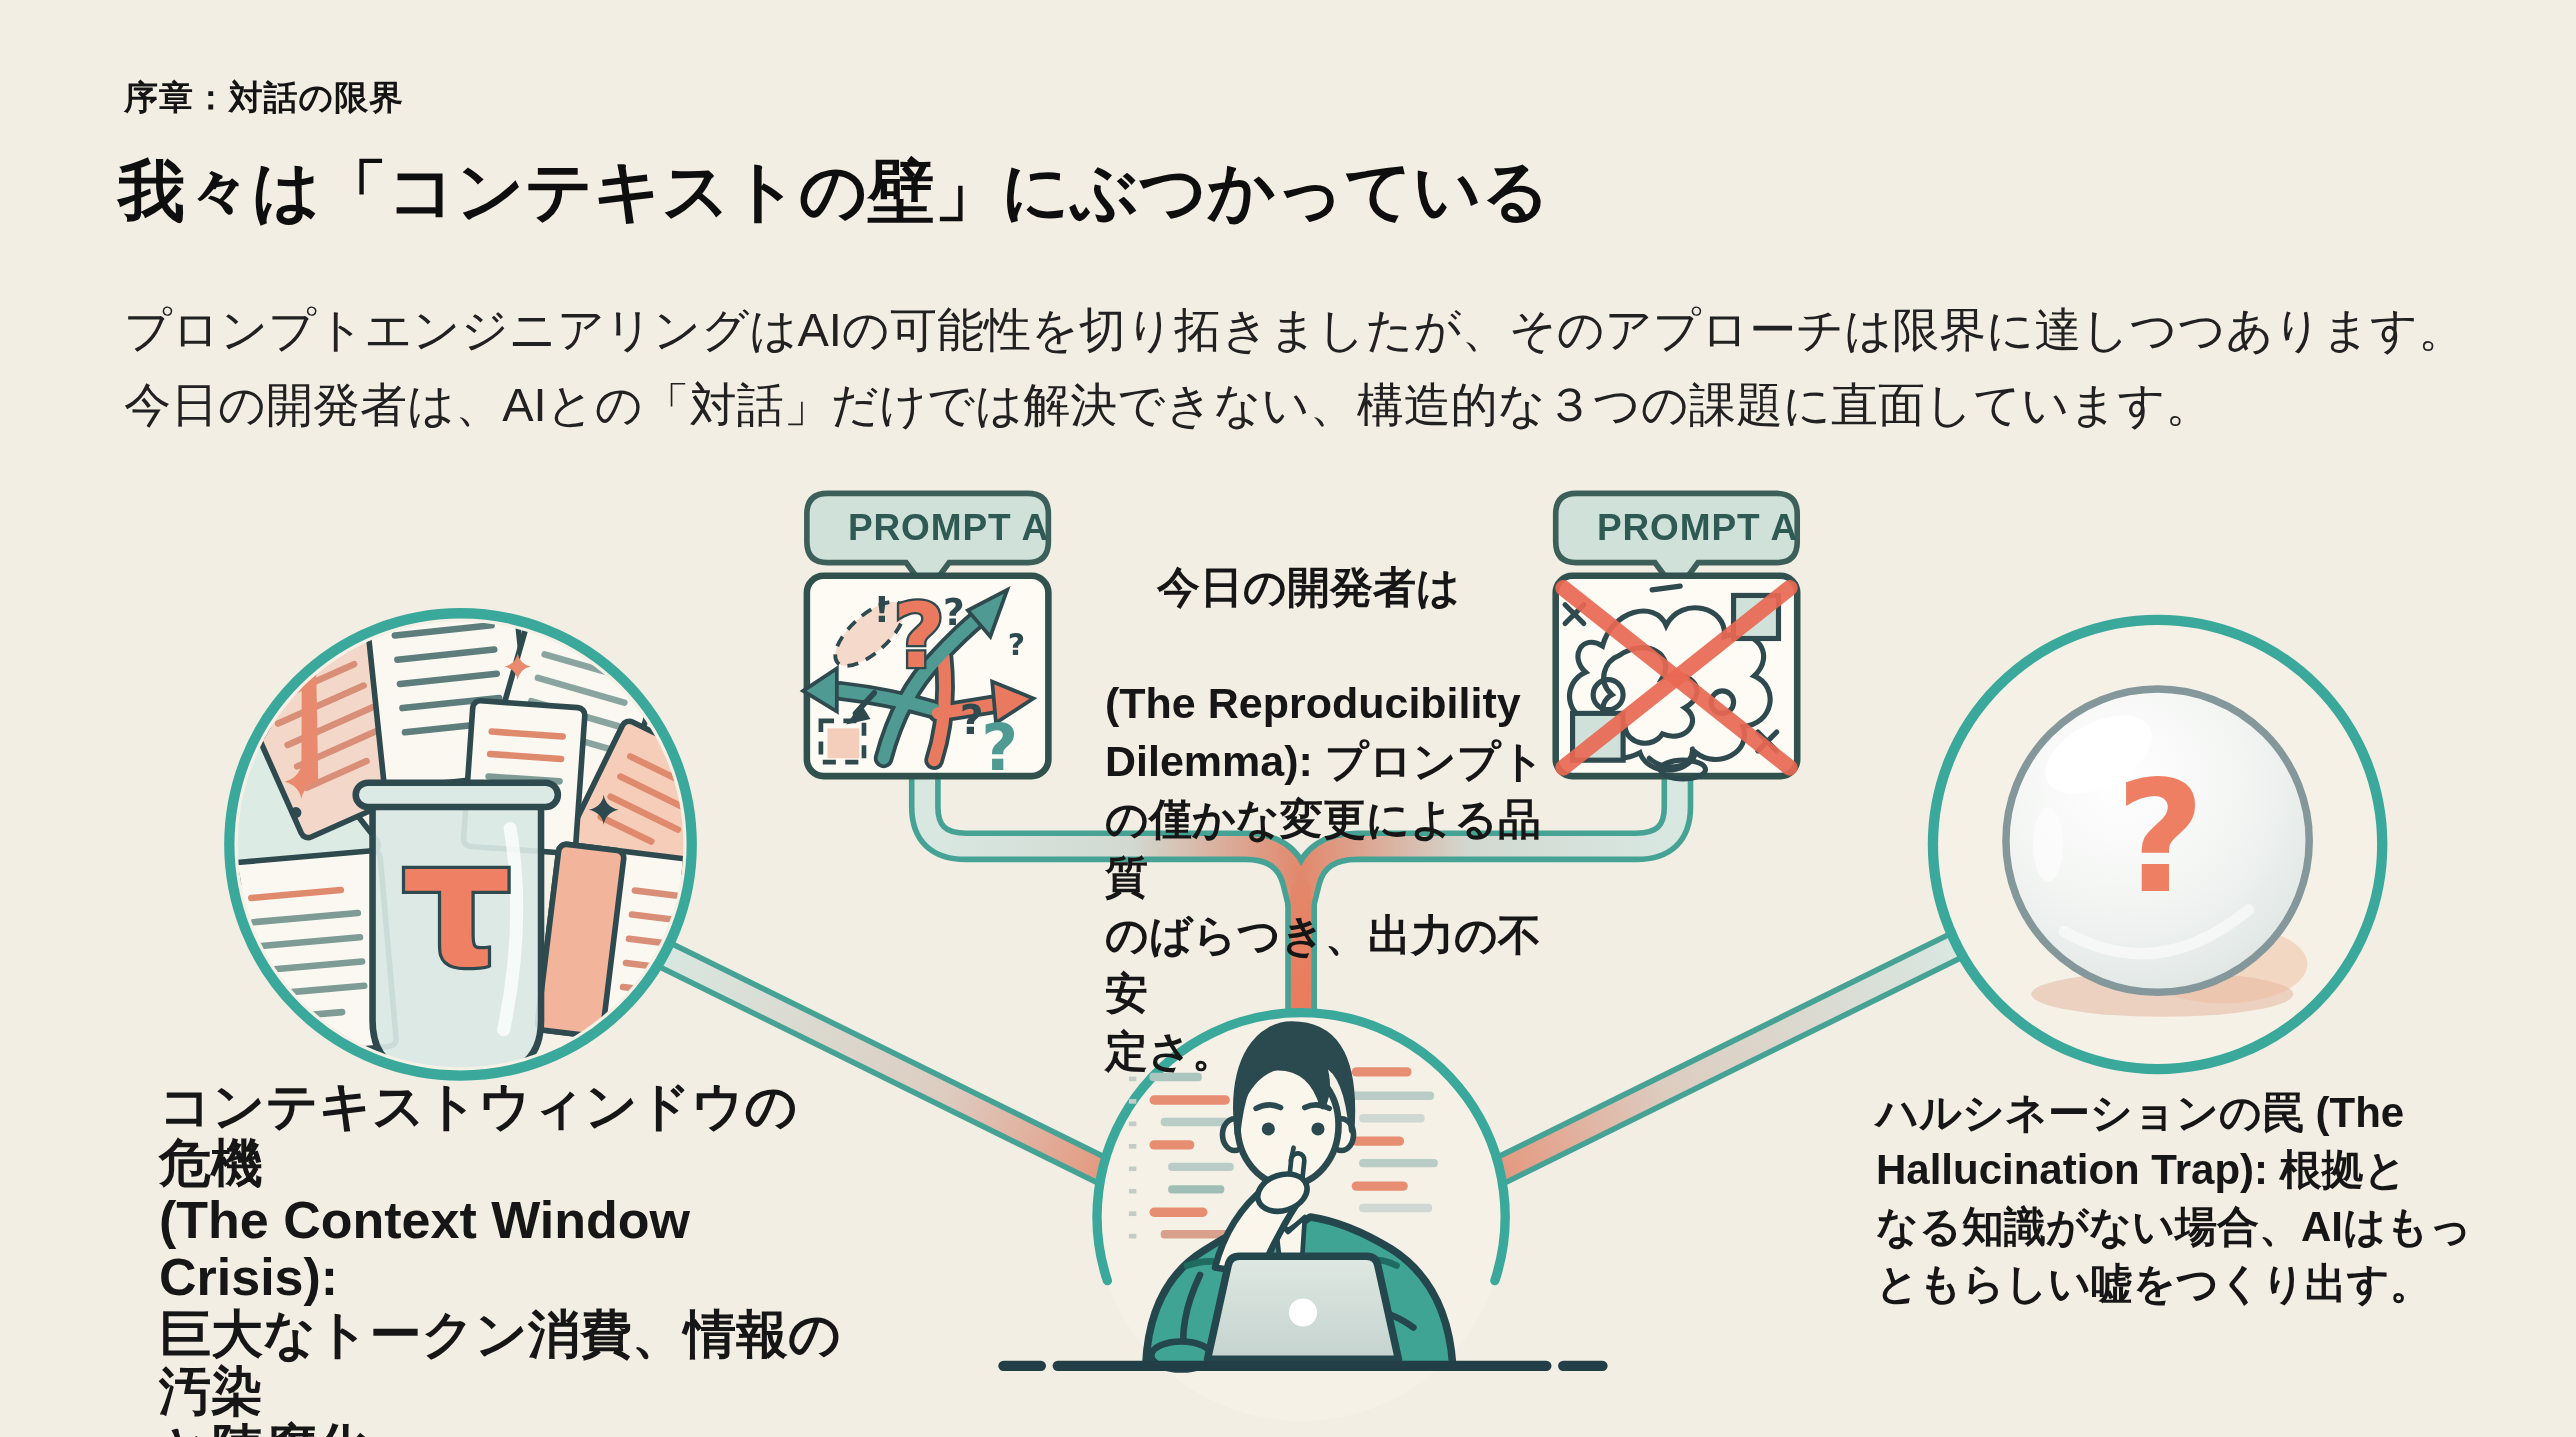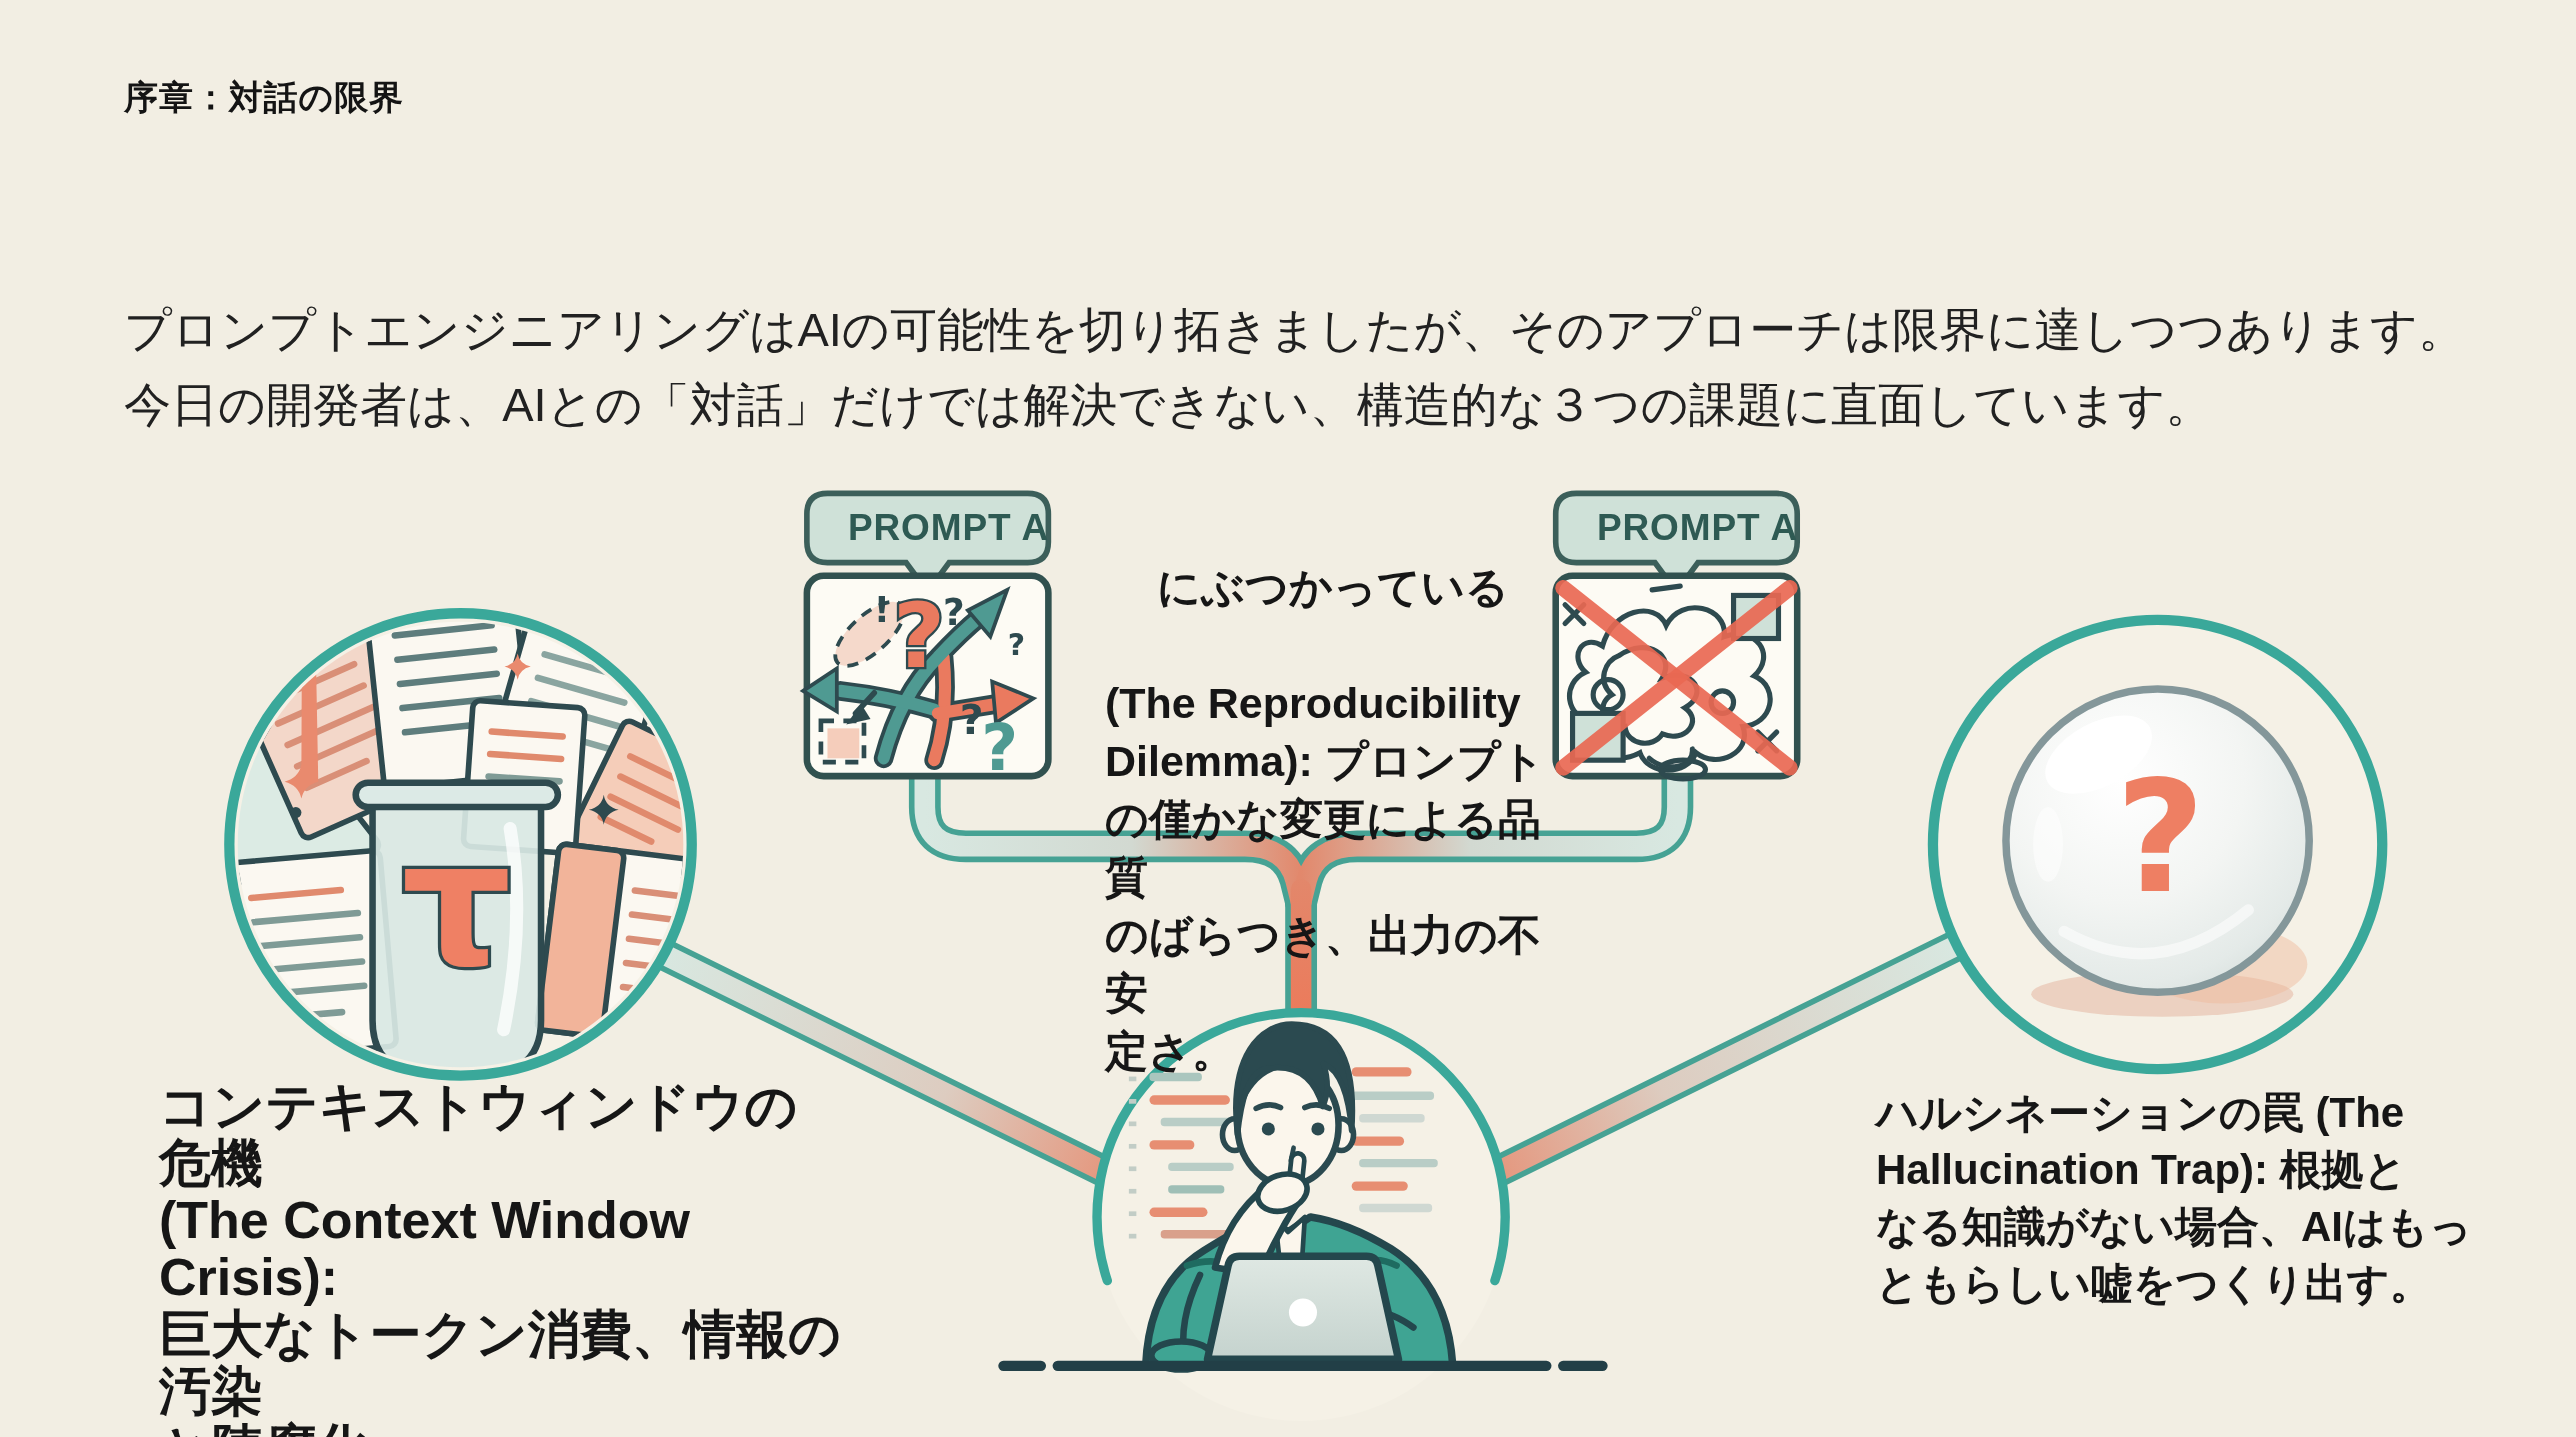--- a/index.html
+++ b/index.html
@@ -316,28 +316,29 @@
         <rect x="1680" y="762" width="54" height="50" fill="#cfe1d8"></rect>
         <g stroke="#e96853" stroke-width="17" stroke-opacity="0.92">
           <line x1="1670" y1="628" x2="1912" y2="820"></line>
           <line x1="1912" y1="628" x2="1670" y2="820"></line>
         </g>
       </g>
     </g>
   </svg>
 
   <div class="txt kicker">序章：対話の限界</div>
+  <div class="txt title">我々は「コンテキストの壁」にぶつかっている</div>
   <div class="txt intro">プロンプトエンジニアリングはAIの可能性を切り拓きましたが、そのアプローチは限界に達しつつあります。
 今日の開発者は、AIとの「対話」だけでは解決できない、構造的な３つの課題に直面しています。</div>
 
   <div class="txt bubble-label left">PROMPT A</div>
   <div class="txt bubble-label right">PROMPT A</div>
 
   <div class="txt block center-block">
-    <div class="head">にぶつかっている</div>
+    <div class="head">今日の開発者は</div>
     <div>(The Reproducibility
 Dilemma): プロンプト
 の僅かな変更による品質
 のばらつき、出力の不安
 定さ。</div>
   </div>
 
   <div class="txt block left-block">コンテキストウィンドウの危機
 (The Context Window Crisis):
 巨大なトークン消費、情報の汚染

